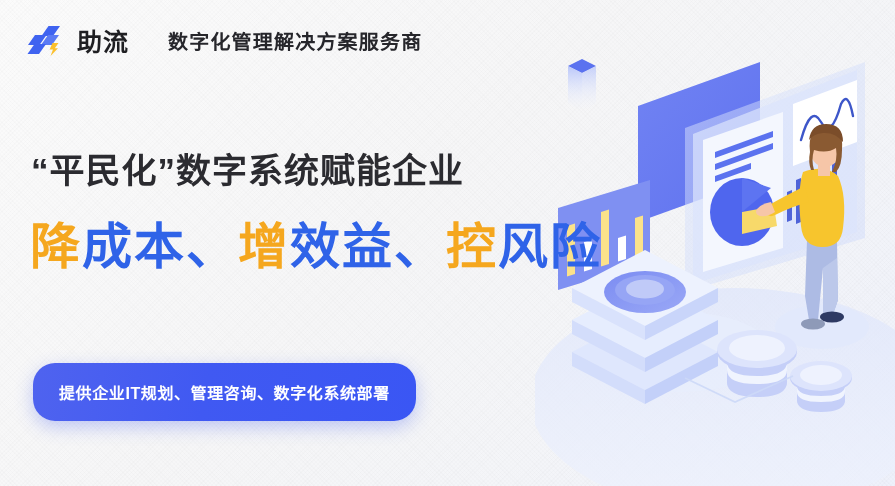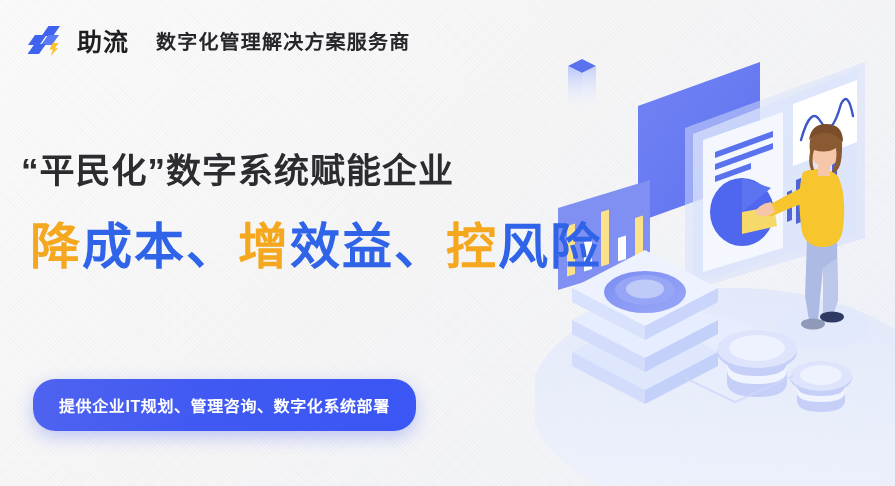--- a/index.html
+++ b/index.html
@@ -36,43 +36,43 @@
     z-index:6;
   }
   .logo-mark{ width:40px; height:40px; display:block; }
   .logo-word{
     font-size:25px; font-weight:700; color:#1f1f22;
     letter-spacing:1px; line-height:1;
   }
   .brand-tagline{
     font-size:20px; font-weight:700; color:#26262b;
     letter-spacing:1.2px; line-height:1;
-    margin-left:16px;
+    margin-left:28px;
   }
 
   
   .headline{
-    position:absolute; left:21px; top:152px;
+    position:absolute; left:31px; top:152px;
     font-size:35px; font-weight:700;
     color:#2b2b30; letter-spacing:1px;
     white-space:nowrap; line-height:1.1;
     z-index:6;
   }
   .subline{
     position:absolute; left:30px; top:219px;
     font-size:50px; font-weight:700;
     letter-spacing:2px; white-space:nowrap; line-height:1.15;
     z-index:6;
   }
   .c-amber{ color:#f5a71e; }
   .c-blue { color:#2f63e8; }
 
   .cta{
-    position:absolute; left:33px; top:379px;
-    height:52px; padding:0 26px;
+    position:absolute; left:33px; top:363px;
+    height:58px; padding:0 26px;
     display:inline-flex; align-items:center; justify-content:center;
     border-radius:22px;
     background:linear-gradient(100deg,#4f63ef 0%,#4059f2 45%,#3a56f4 100%);
     box-shadow:0 6px 18px rgba(62,88,240,.30);
     color:#ffffff; font-size:16px; font-weight:700;
     letter-spacing:.6px; white-space:nowrap;
     border:none; cursor:pointer;
     z-index:6;
   }
 

